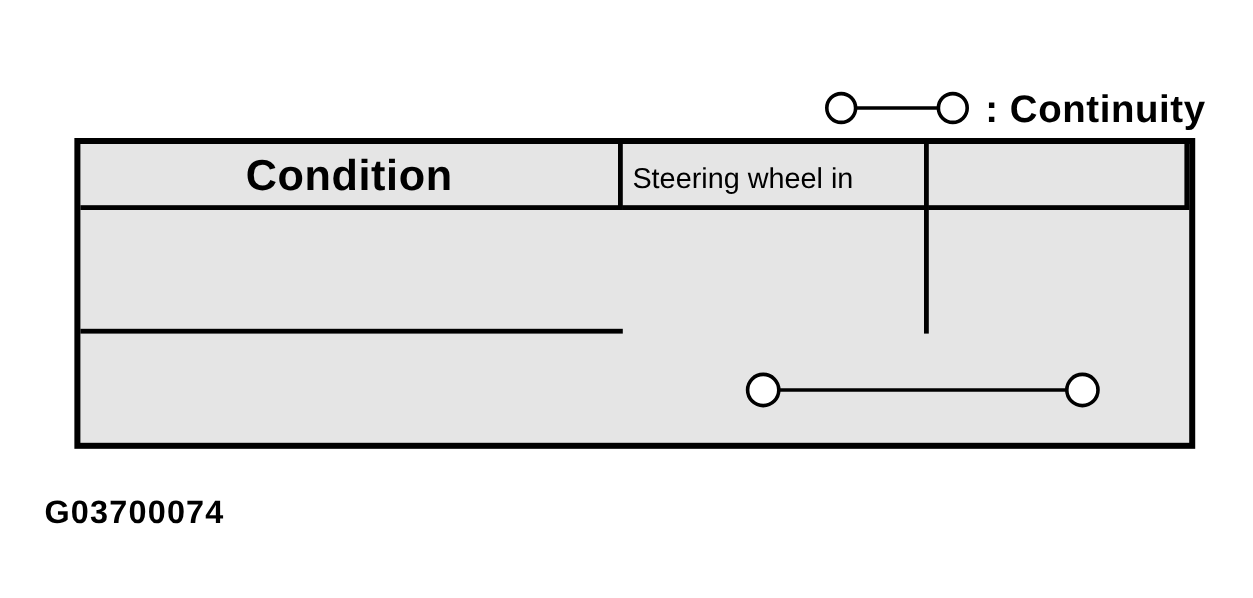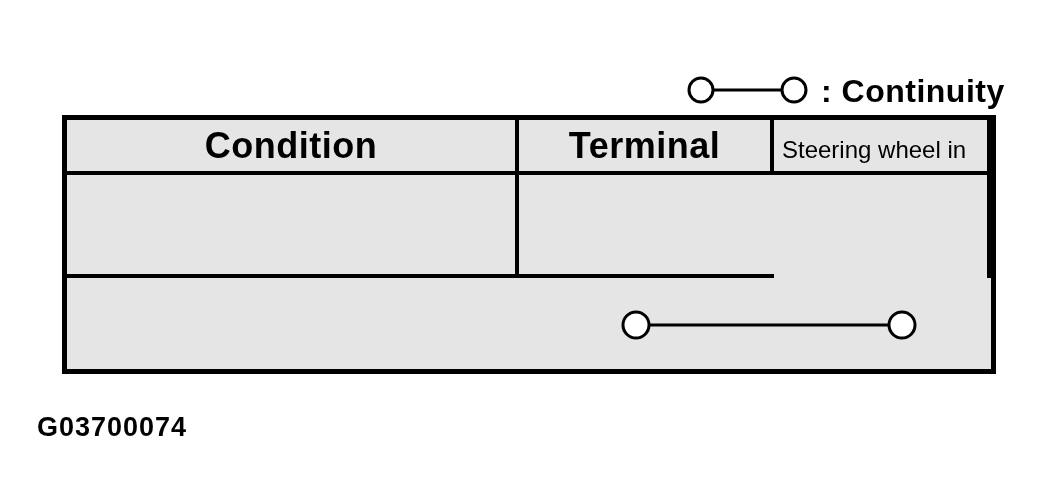--- a/index.html
+++ b/index.html
@@ -91,21 +91,20 @@
       <line x1="20" y1="15" x2="101" y2="15" stroke="#000" stroke-width="3"></line>
       <circle cx="14" cy="15" r="12" fill="#fff" stroke="#000" stroke-width="3"></circle>
       <circle cx="107" cy="15" r="12" fill="#fff" stroke="#000" stroke-width="3"></circle>
     </svg>
     <span class="legend-label">: Continuity</span>
   </div>
 
   <div class="cont-table">
 
     <div class="cell head">Condition</div>
-    <div class="cell head">Terminal</div>
 
     <div class="cell body">Steering wheel in straight ahead position.</div>
     <div class="cell"></div>
     <div class="cell last-col"></div>
 
     <div class="cell last-row"></div>
     <div class="cell last-col last-row"></div>
 
     <svg class="table-symbol-layer" width="959" height="249" viewBox="0 0 959 249" aria-hidden="true">
       <line x1="576" y1="205" x2="828" y2="205" stroke="#000" stroke-width="3"></line>

